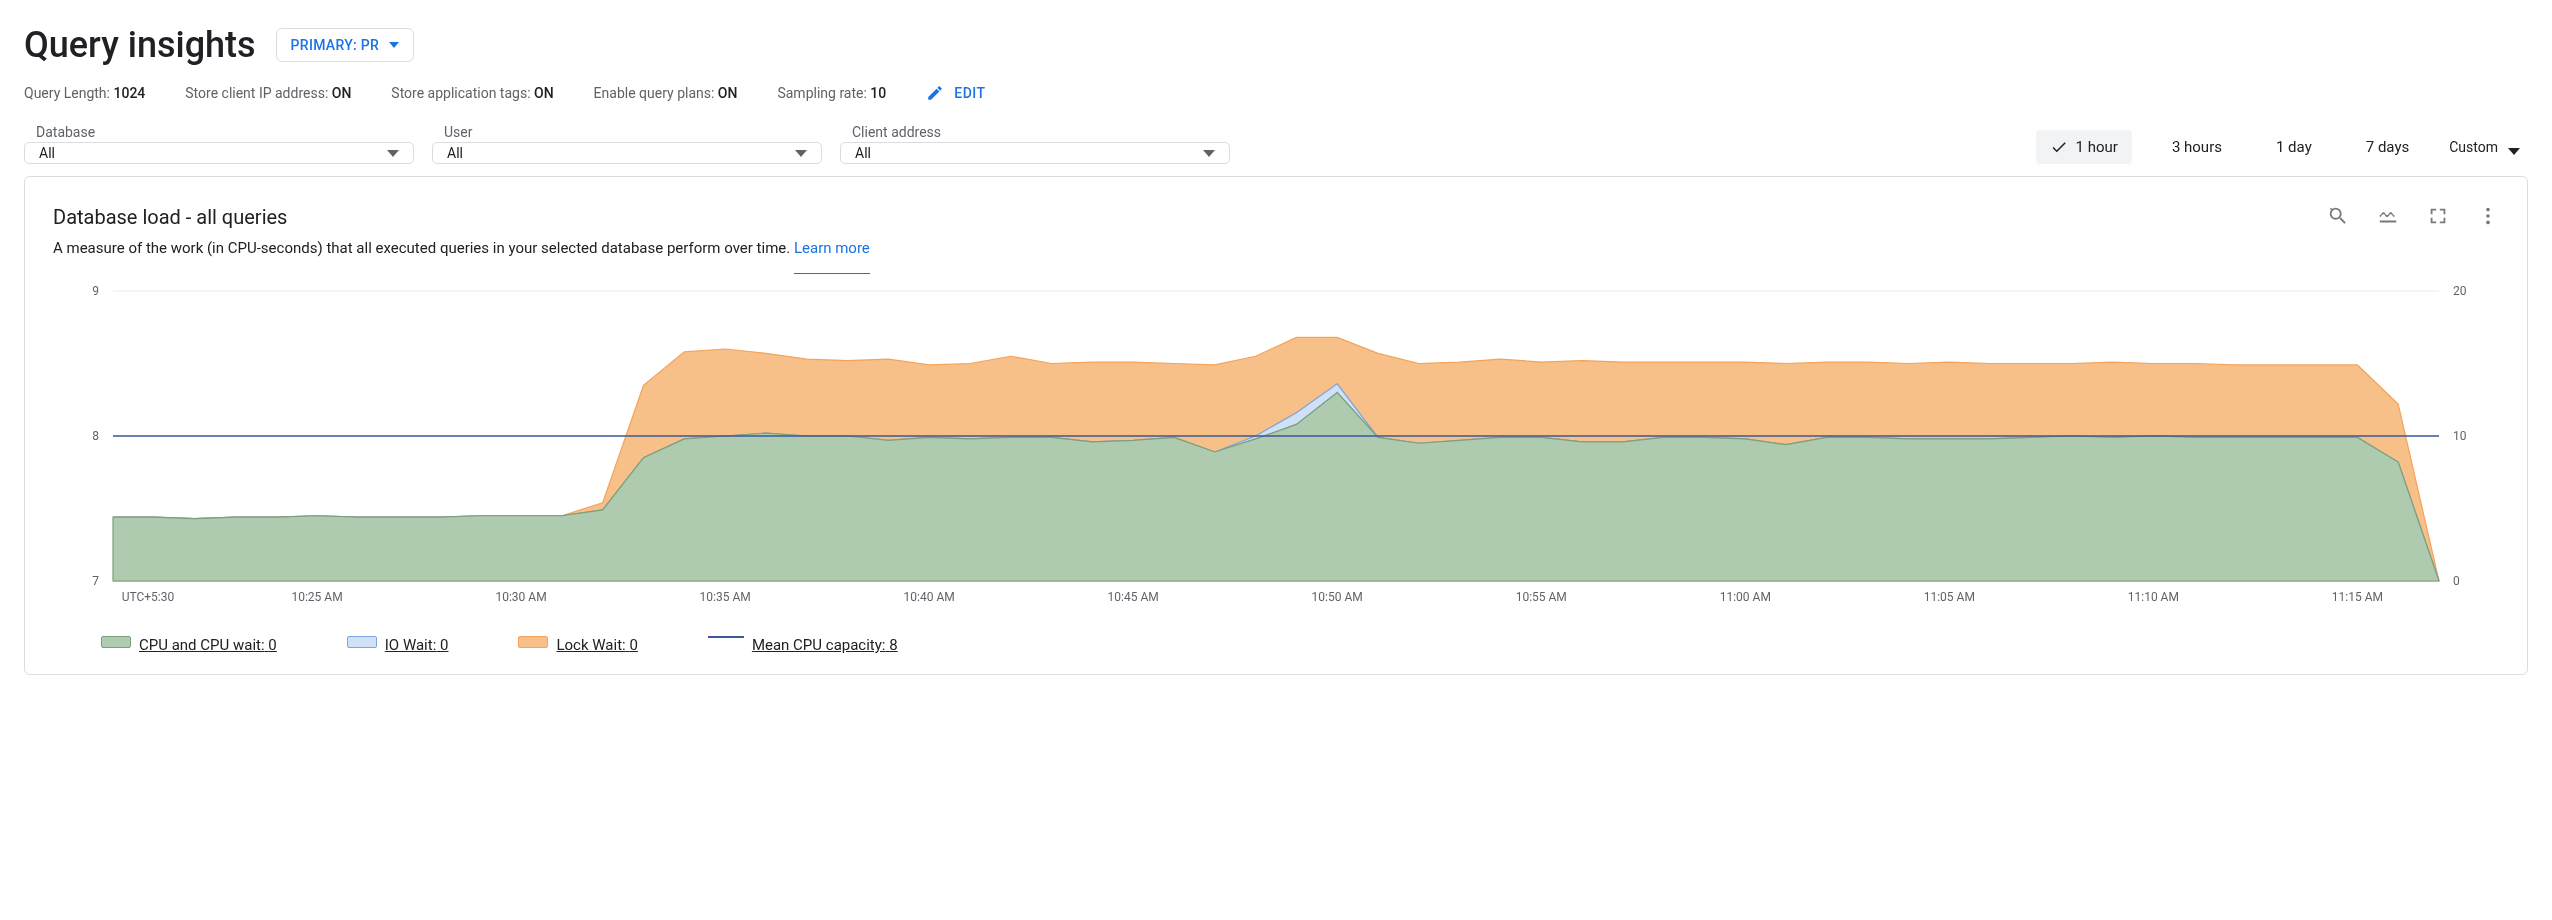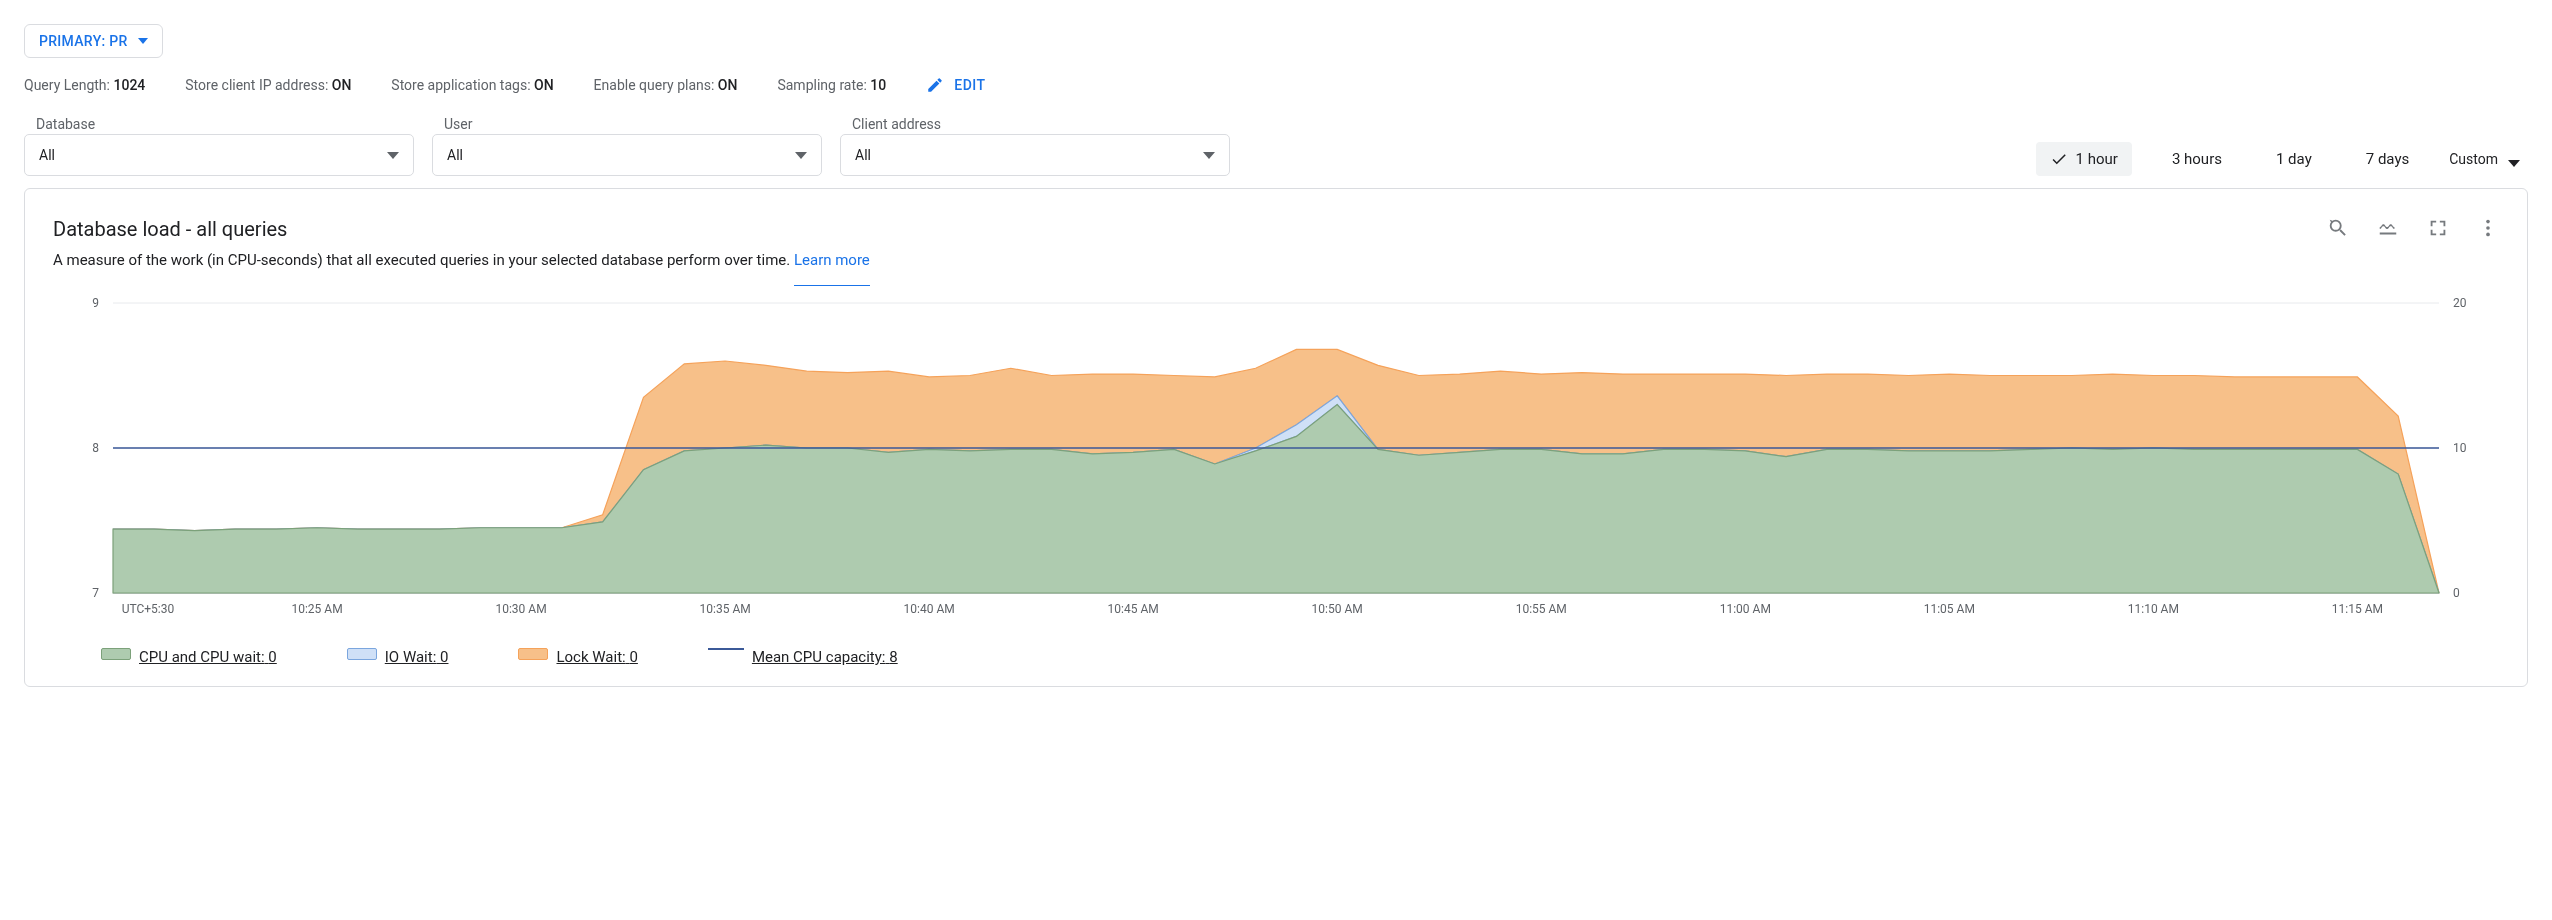--- a/index.html
+++ b/index.html
@@ -65,21 +65,21 @@
 
   
   .filters { display: flex; align-items: flex-end; gap: 18px; justify-content: space-between; margin-bottom: 12px;}
   .selects { display: flex; gap: 18px; }
   .select {
     display: flex; flex-direction: column; gap: 2px; width: 390px;
   }
   .select label { font-size: 14px; color: var(--muted); padding-left: 12px; }
   .select .box {
     border: 1px solid var(--line); border-radius: 5px;
-    padding: 12px 14px;
+    padding: 2px 14px;
     display: flex; align-items: center; justify-content: space-between;
     cursor: pointer; color: var(--ink);
   }
   .select .arrow {
     width: 0; height: 0; border-left: 6px solid transparent; border-right: 6px solid transparent;
     border-top: 7px solid #5f6368;
   }
 
   .timerange {
     display: flex; align-items: center; gap: 26px; padding-right: 8px;
@@ -133,20 +133,21 @@
   .swatch.lock { background: var(--orange-fill); border-color: var(--orange-stroke);}
   .swatch.line { background: none; border:none; width:36px; height:2px; background: var(--cap-line); border-radius:0;}
 
 </style>
 </head>
 <body>
 
 <div class="page">
 
   <div class="hrow">
+    <h1>Query insights</h1>
     <div class="instance-selector">
       <span>PRIMARY: PR</span>
       <span class="arrow"></span>
     </div>
   </div>
 
   <div class="config">
     <div class="kv">
       <span>Query Length:</span> <b>1024</b>
     </div>

